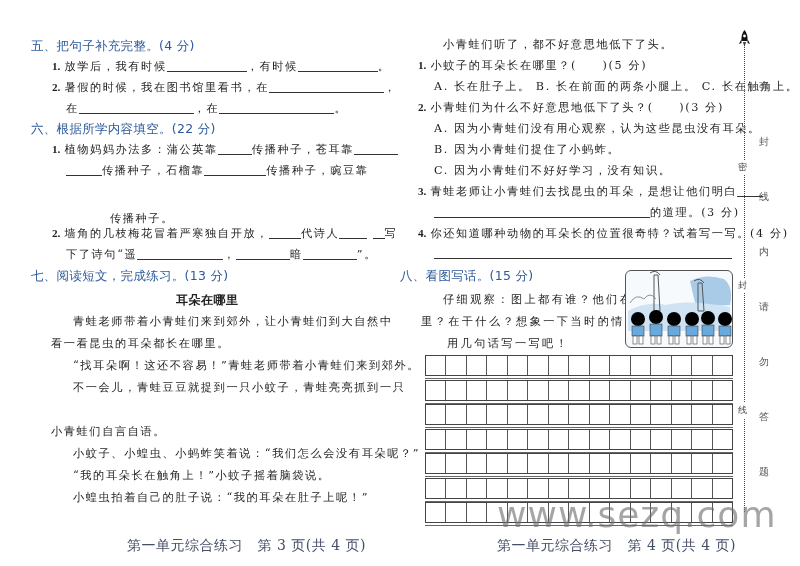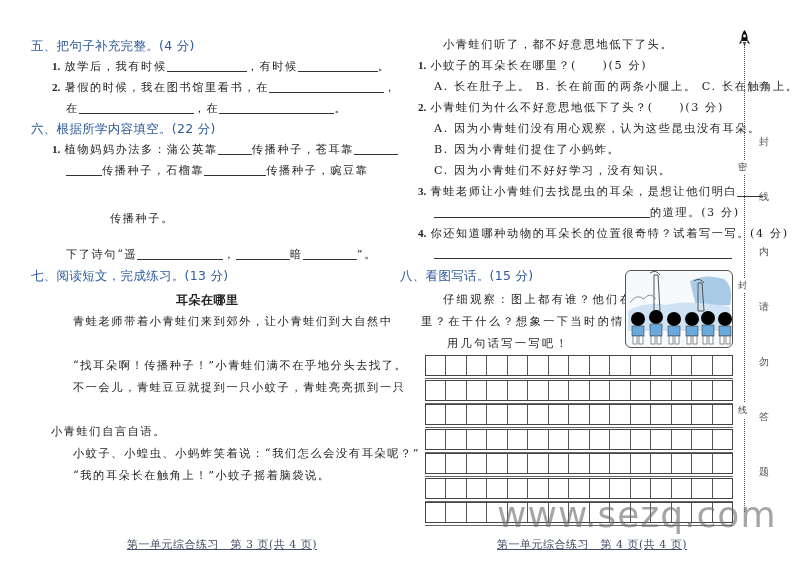--- a/index.html
+++ b/index.html
@@ -19,21 +19,21 @@
   }
   .qnum { font-family: "Liberation Serif", serif; font-weight: bold; letter-spacing: 0; margin-right: 4px; }
   .blank {
     display: inline-block; border-bottom: 1px solid #333; height: 12px; vertical-align: -2px;
   }
   .passage-title {
     position: absolute; font-family: "DejaVu Sans", "Liberation Sans", sans-serif;
     font-weight: bold; font-size: 12px; color: #222; white-space: nowrap; letter-spacing: 0.5px;
   }
   .footer {
-    position: absolute; font-size: 11px; color: #444e66; white-space: nowrap; letter-spacing: 0.5px; text-decoration: underline;
+    position: absolute; font-size: 14px; color: #444e66; white-space: nowrap; letter-spacing: 0.5px;
   }
 
   
   #writing-grid { position: absolute; left: 425px; top: 355px; width: 308px; }
   .grid-row {
     display: flex; border: 1px solid #444; height: 21px; margin-bottom: 3.5px;
     position: relative;
   }
   .grid-row::after {
     content: ""; position: absolute; left: -1px; right: -1px; bottom: -4px; border-bottom: 1px solid #666;
@@ -86,33 +86,38 @@
   <div class="section-title" style="left:31px;top:121px;">六、根据所学内容填空。(22 分)</div>
 
   <div class="line" style="left:52px;top:142px;text-align:right;">
     <span class="qnum">1.</span><span>植物妈妈办法多：蒲公英靠</span><span class="blank" style="width:34px"></span><span>传播种子，苍耳靠</span><span class="blank" style="width:44px"></span>
   </div>
   <div class="line" style="left:66px;top:163px;">
     <span class="blank" style="width:36px"></span><span>传播种子，石榴靠</span><span class="blank" style="width:62px"></span><span>传播种子，豌豆靠</span>
   </div>
   <div class="line" style="left:66px;top:211px;margin-left:44px;">传播种子。</div>
 
+  <div class="line" style="left:52px;top:226px;">
+    <span class="qnum">2.</span><span>墙角的几枝梅花冒着严寒独自开放，</span><span class="blank" style="width:32px"></span><span>代诗人</span><span class="blank" style="width:28px"></span>&nbsp;<span class="blank" style="width:12px"></span><span>写</span>
+  </div>
   <div class="line" style="left:66px;top:247px;">
     <span>下了诗句“遥</span><span class="blank" style="width:86px"></span><span>，</span><span class="blank" style="width:54px"></span><span>暗</span><span class="blank" style="width:54px"></span><span>”。</span>
   </div>
 
   <div class="section-title" style="left:31px;top:268px;">七、阅读短文，完成练习。(13 分)</div>
   <div class="passage-title" style="left:176px;top:292px;">耳朵在哪里</div>
 
   <div class="line" style="left:73px;top:314px;">青蛙老师带着小青蛙们来到郊外，让小青蛙们到大自然中</div>
-  <div class="line" style="left:73px;top:358px;">“找耳朵啊！传播种子！”小青蛙们满不在乎地分头去找了。</div>
+  <div class="line" style="left:51px;top:336px;">看一看昆虫的耳朵都长在哪里。</div>
+  <div class="line" style="left:73px;top:358px;">“找耳朵啊！这还不容易！”青蛙老师带着小青蛙们来到郊外。</div>
   <div class="line" style="left:73px;top:380px;">不一会儿，青蛙豆豆就捉到一只小蚊子，青蛙亮亮抓到一只</div>
   <div class="line" style="left:51px;top:424px;">小青蛙们自言自语。</div>
   <div class="line" style="left:73px;top:446px;">小蚊子、小蝗虫、小蚂蚱笑着说：“我们怎么会没有耳朵呢？”</div>
   <div class="line" style="left:73px;top:468px;">“我的耳朵长在触角上！”小蚊子摇着脑袋说。</div>
+  <div class="line" style="left:73px;top:490px;">小蝗虫拍着自己的肚子说：“我的耳朵在肚子上呢！”</div>
 
   <div class="footer" style="left:127px;top:537px;">第一单元综合练习　第 3 页(共 4 页)</div>
 </div>
 
 <div id="page-right" class="page"></div>
 
 <div class="line" style="left:443px;top:37px;">小青蛙们听了，都不好意思地低下了头。</div>
 
 <div class="line" style="left:418px;top:58px;">
   <span class="qnum">1.</span><span>小蚊子的耳朵长在哪里？(　　)(5 分)</span>

